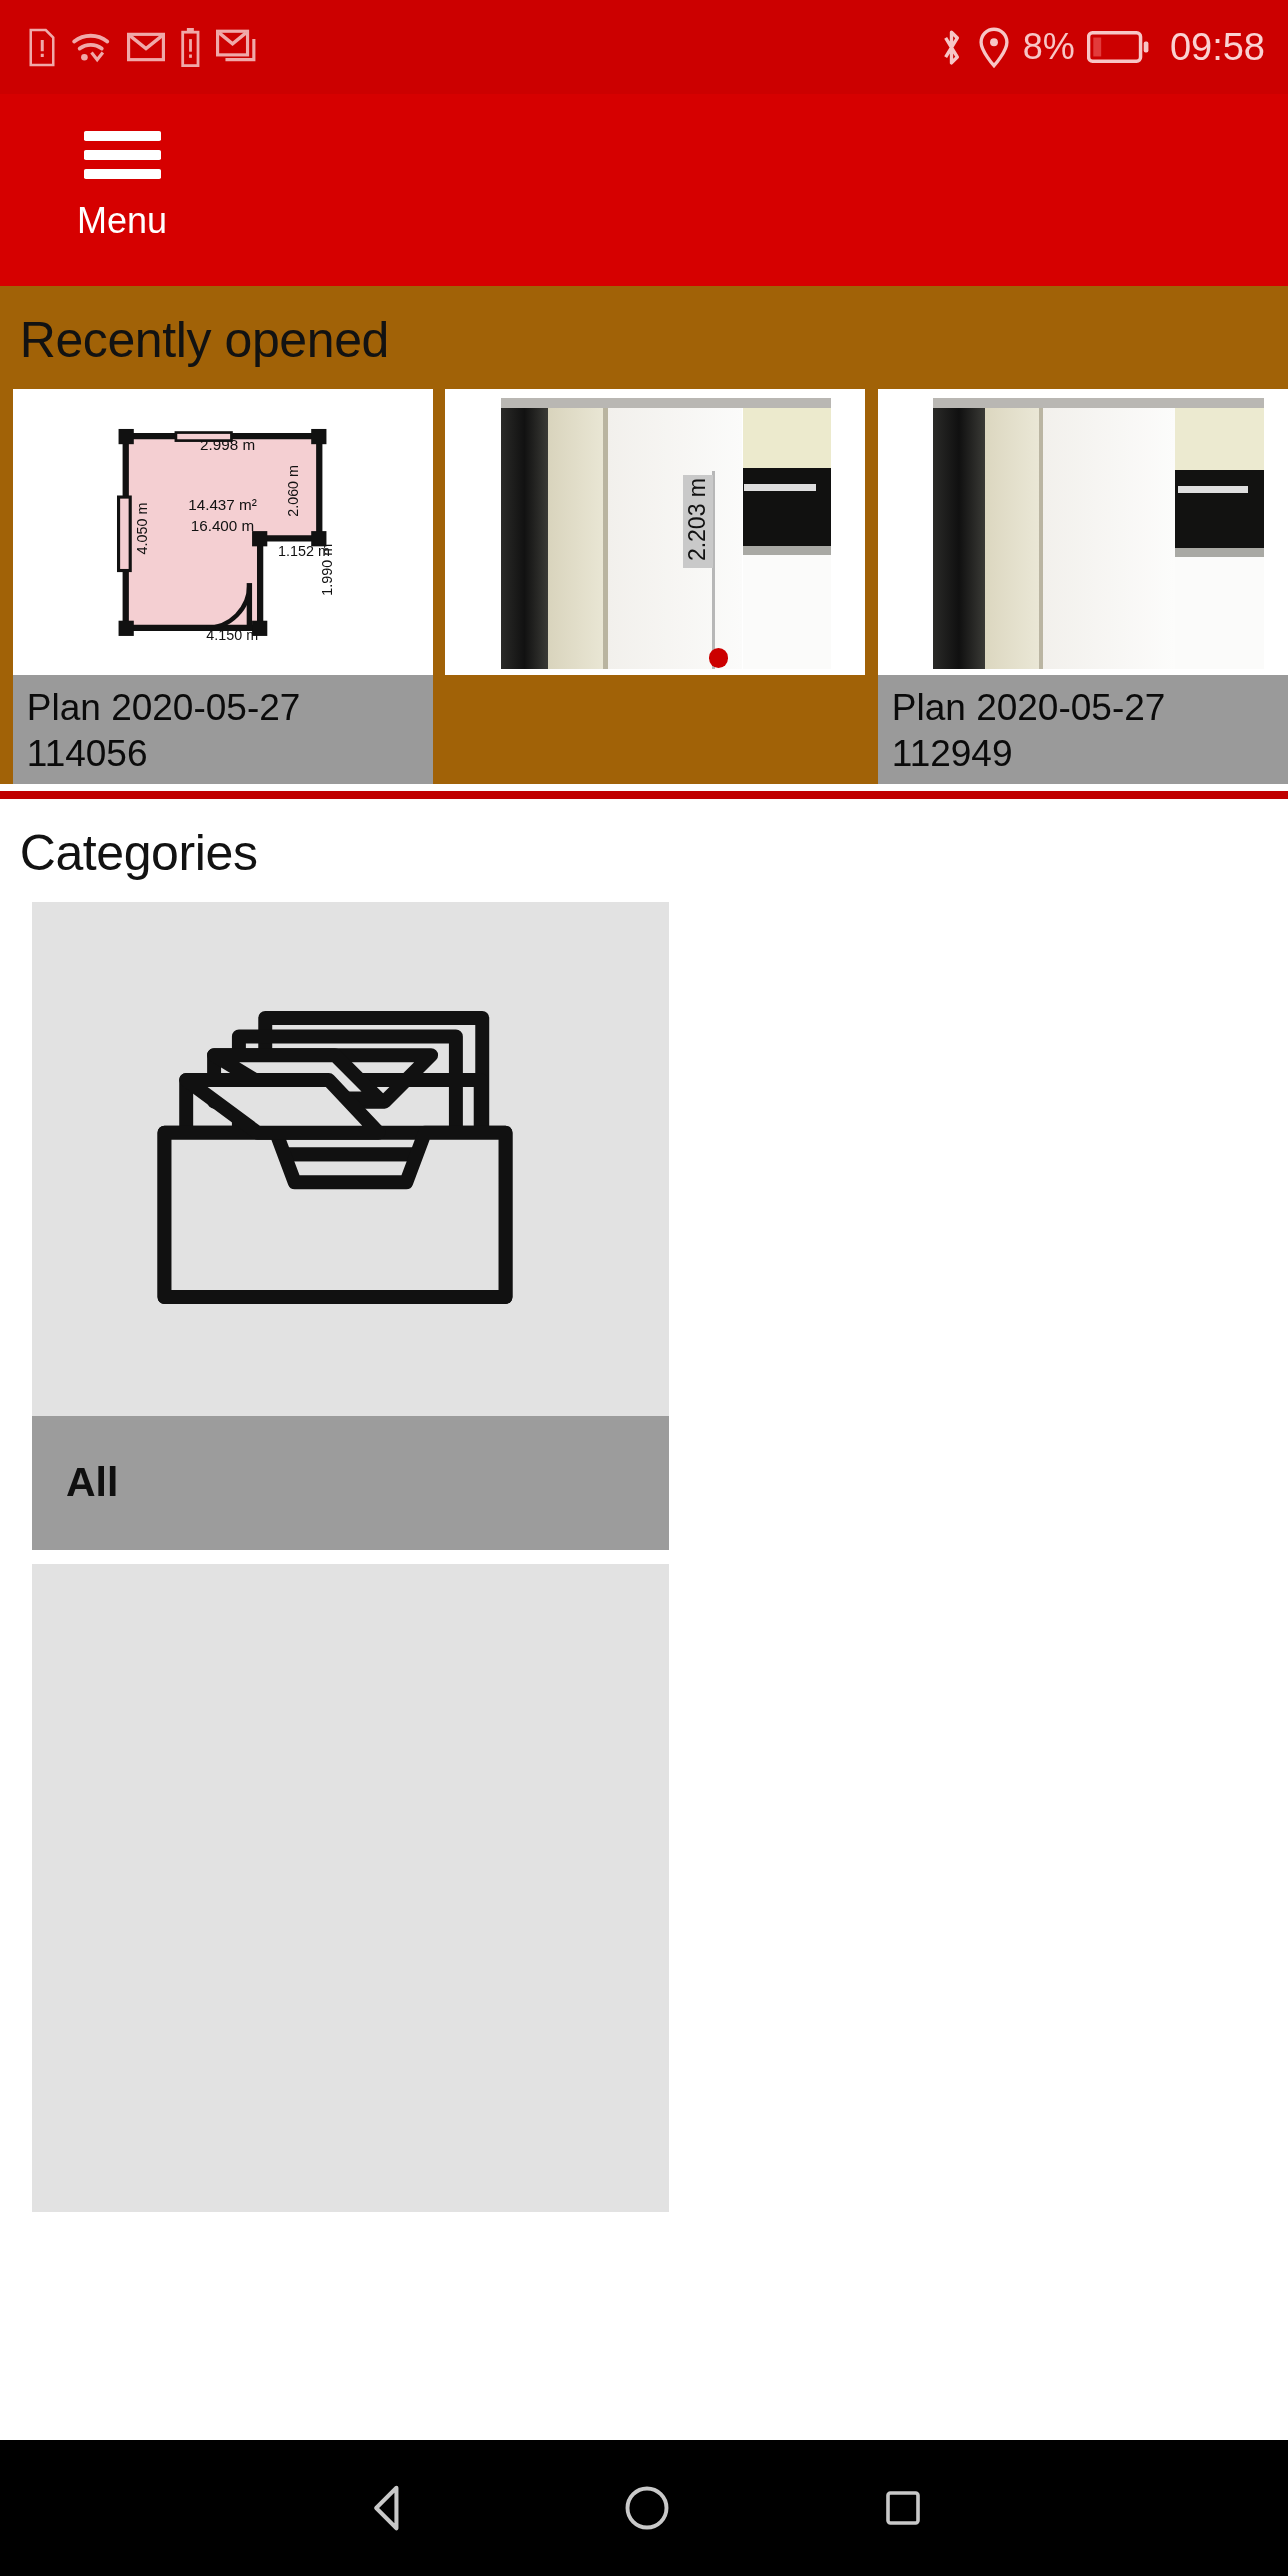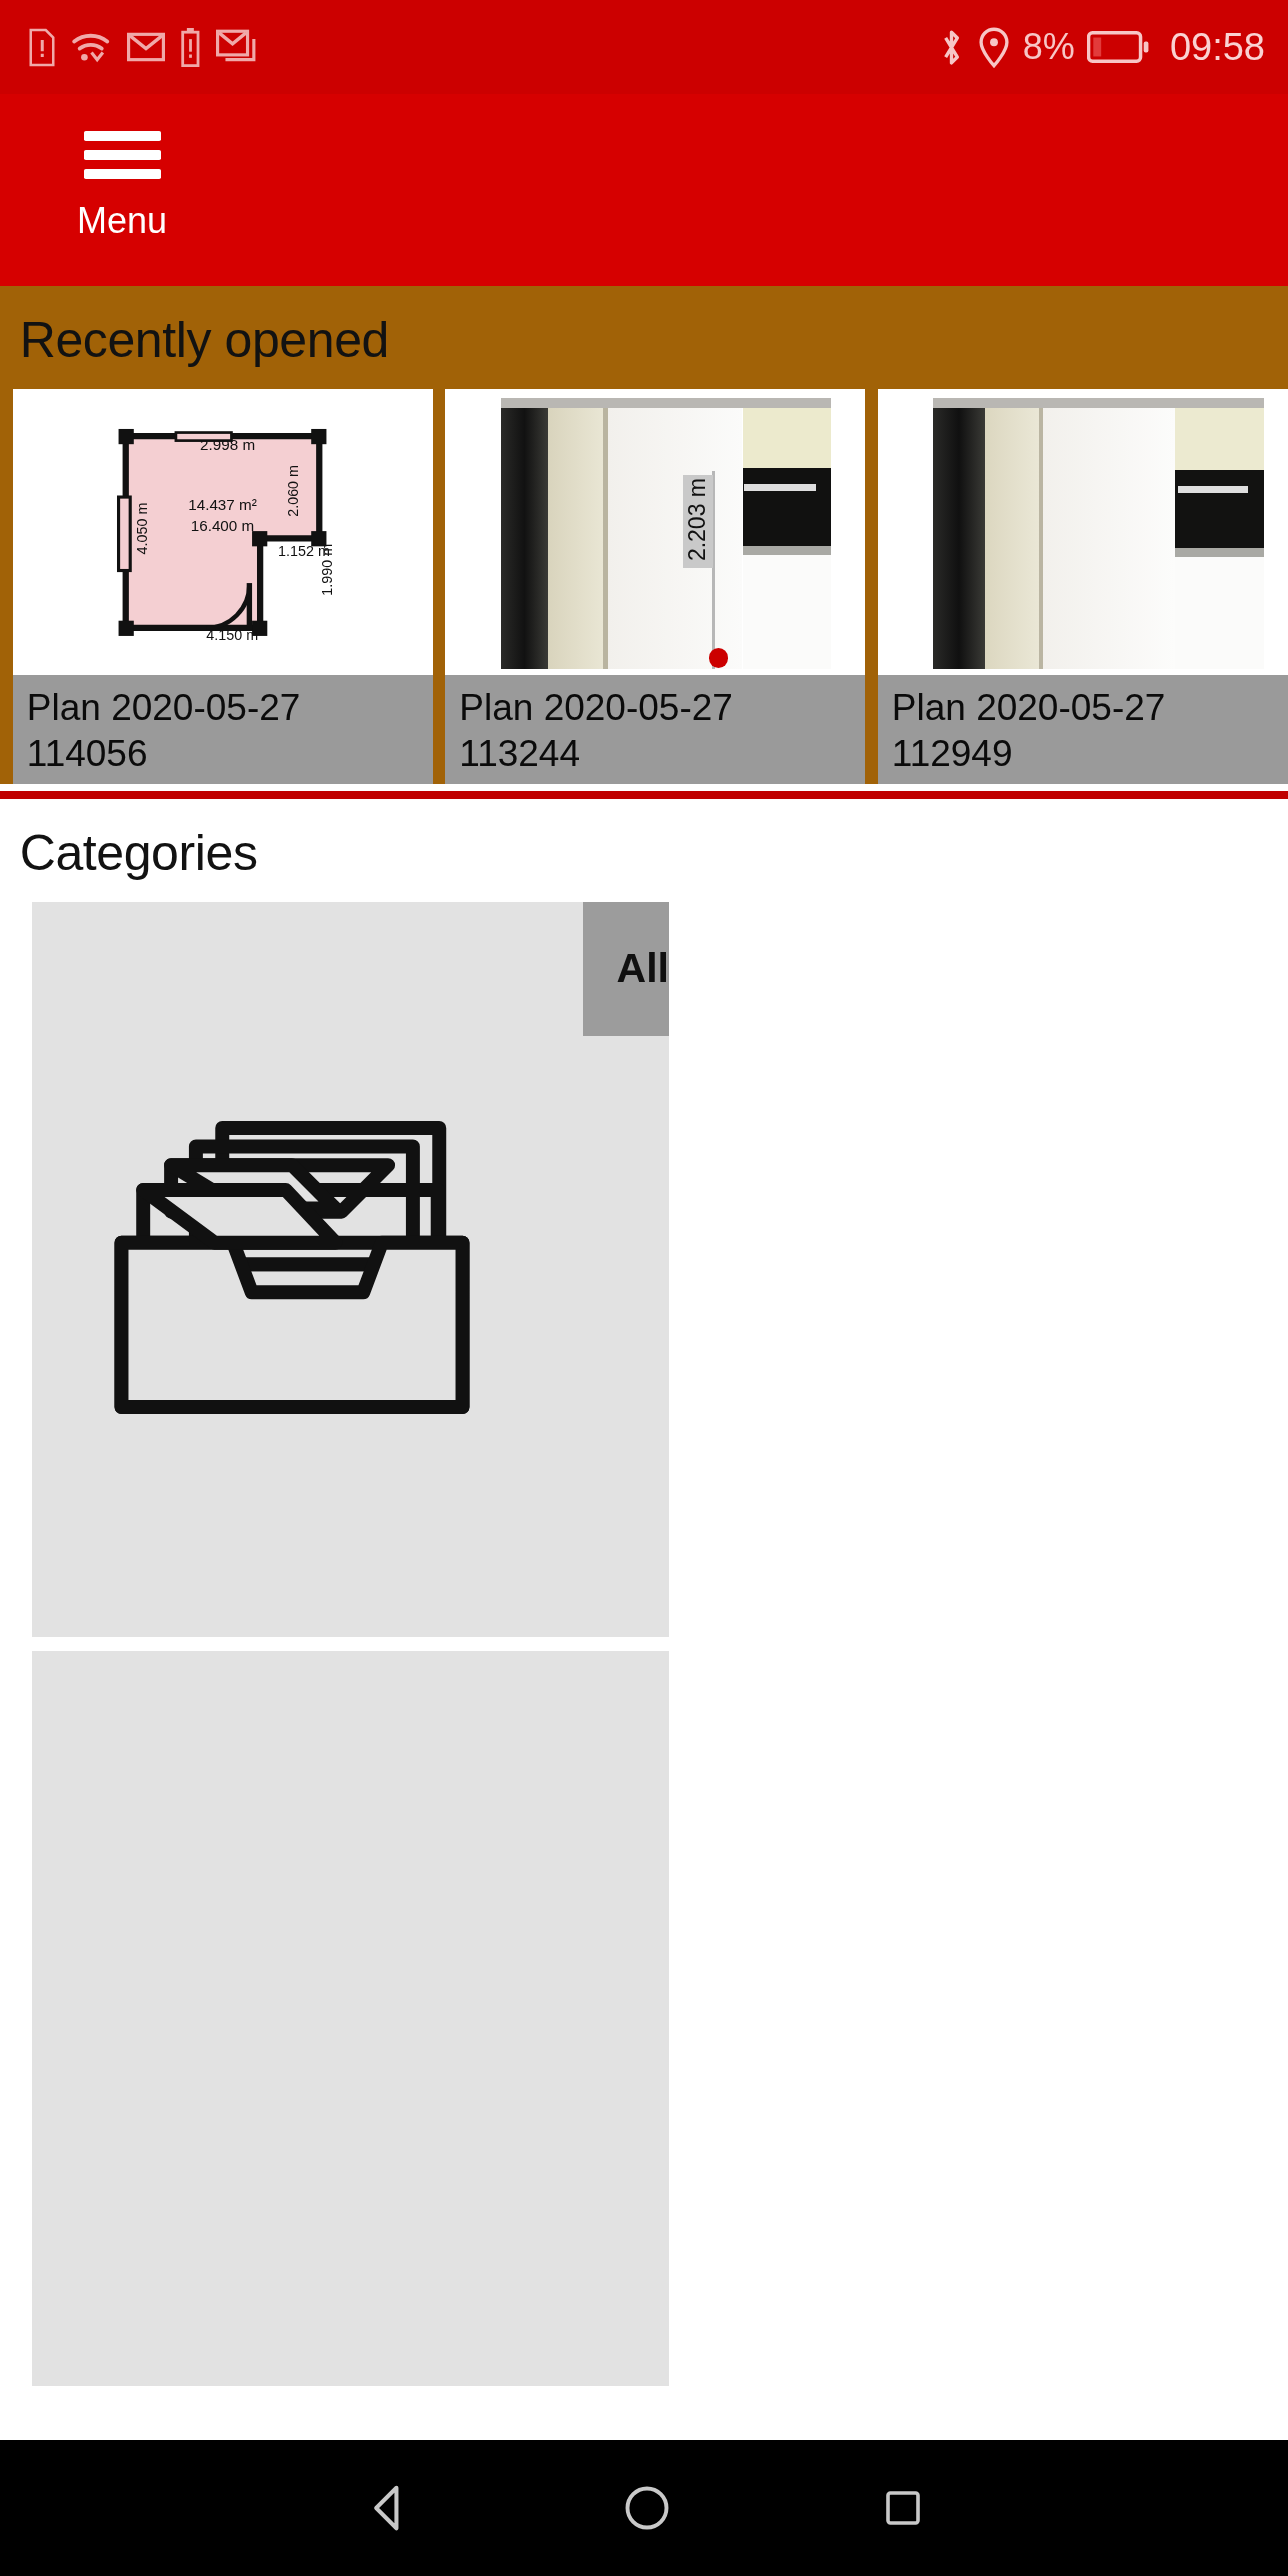--- a/index.html
+++ b/index.html
@@ -75,22 +75,22 @@
   .photo .frame{ position:absolute; left:21.5px; top:9px; right:0; bottom:5.4px; overflow:hidden; }
   .pcol{ position:absolute; top:0; bottom:0; }
 
   .red-rule{ height:8px; background:#c00000; width:100%; margin-top:7.2px; }
 
   
   .cat-grid{
     display:flex; flex-wrap:wrap; gap:14.3px; padding:0 0 0 32px; width:1288px;
   }
   .cat-card{
-    width:637px; flex:0 0 637px; height:735px; background:#e2e2e2;
-    display:flex; flex-direction:row; position:relative;
+    width:637px; flex:0 0 637px; height:648px; background:#e2e2e2;
+    display:flex; flex-direction:column; position:relative;
   }
   .cat-icon-wrap{
     flex:1; display:flex; align-items:center; justify-content:center; padding:18px;
   }
   .cat-label{
     background:#9c9c9c; color:#101010; font-size:41px; font-weight:700;
     height:134px; display:flex; align-items:center; padding-left:34px;
   }
 
   
@@ -240,21 +240,20 @@
               <div class="pcol" style="left:0;bottom:0;height:10.7px;width:358px;background:#b9b7b3;"></div>
 
               <div style="position:absolute;left:211px;top:73px;width:3.6px;height:202px;background:#b7b7b7;"></div>
               <div style="position:absolute;left:208px;bottom:1.8px;width:19.7px;height:19.7px;border-radius:50%;background:#cc0000;"></div>
               <div style="position:absolute;left:182px;top:77px;background:#c9c9c9;padding:3.6px 1.8px;">
                 <span style="display:inline-block;writing-mode:vertical-rl;transform:rotate(180deg);font-size:23px;color:#111;font-family:'Liberation Sans',sans-serif;">2.203 m</span>
               </div>
             </div>
           </div>
         </div>
-        <div class="thumb-caption">Plan 2020-05-27 113244</div>
       </div>
 
       <div class="thumb">
         <div class="thumb-img">
           <div class="photo">
             <div class="frame">
               <div class="pcol" style="left:0;width:52px;background:linear-gradient(90deg,#2a2a28,#101010,#3a3a36);"></div>
               <div class="pcol" style="left:52px;width:54px;background:linear-gradient(90deg,#dcd7c0,#eae7d6);"></div>
               <div class="pcol" style="left:106px;width:4.5px;background:#bab5a2;"></div>
               <div class="pcol" style="left:110px;width:132px;background:linear-gradient(90deg,#f2f0ec,#fcfcfb);"></div>

